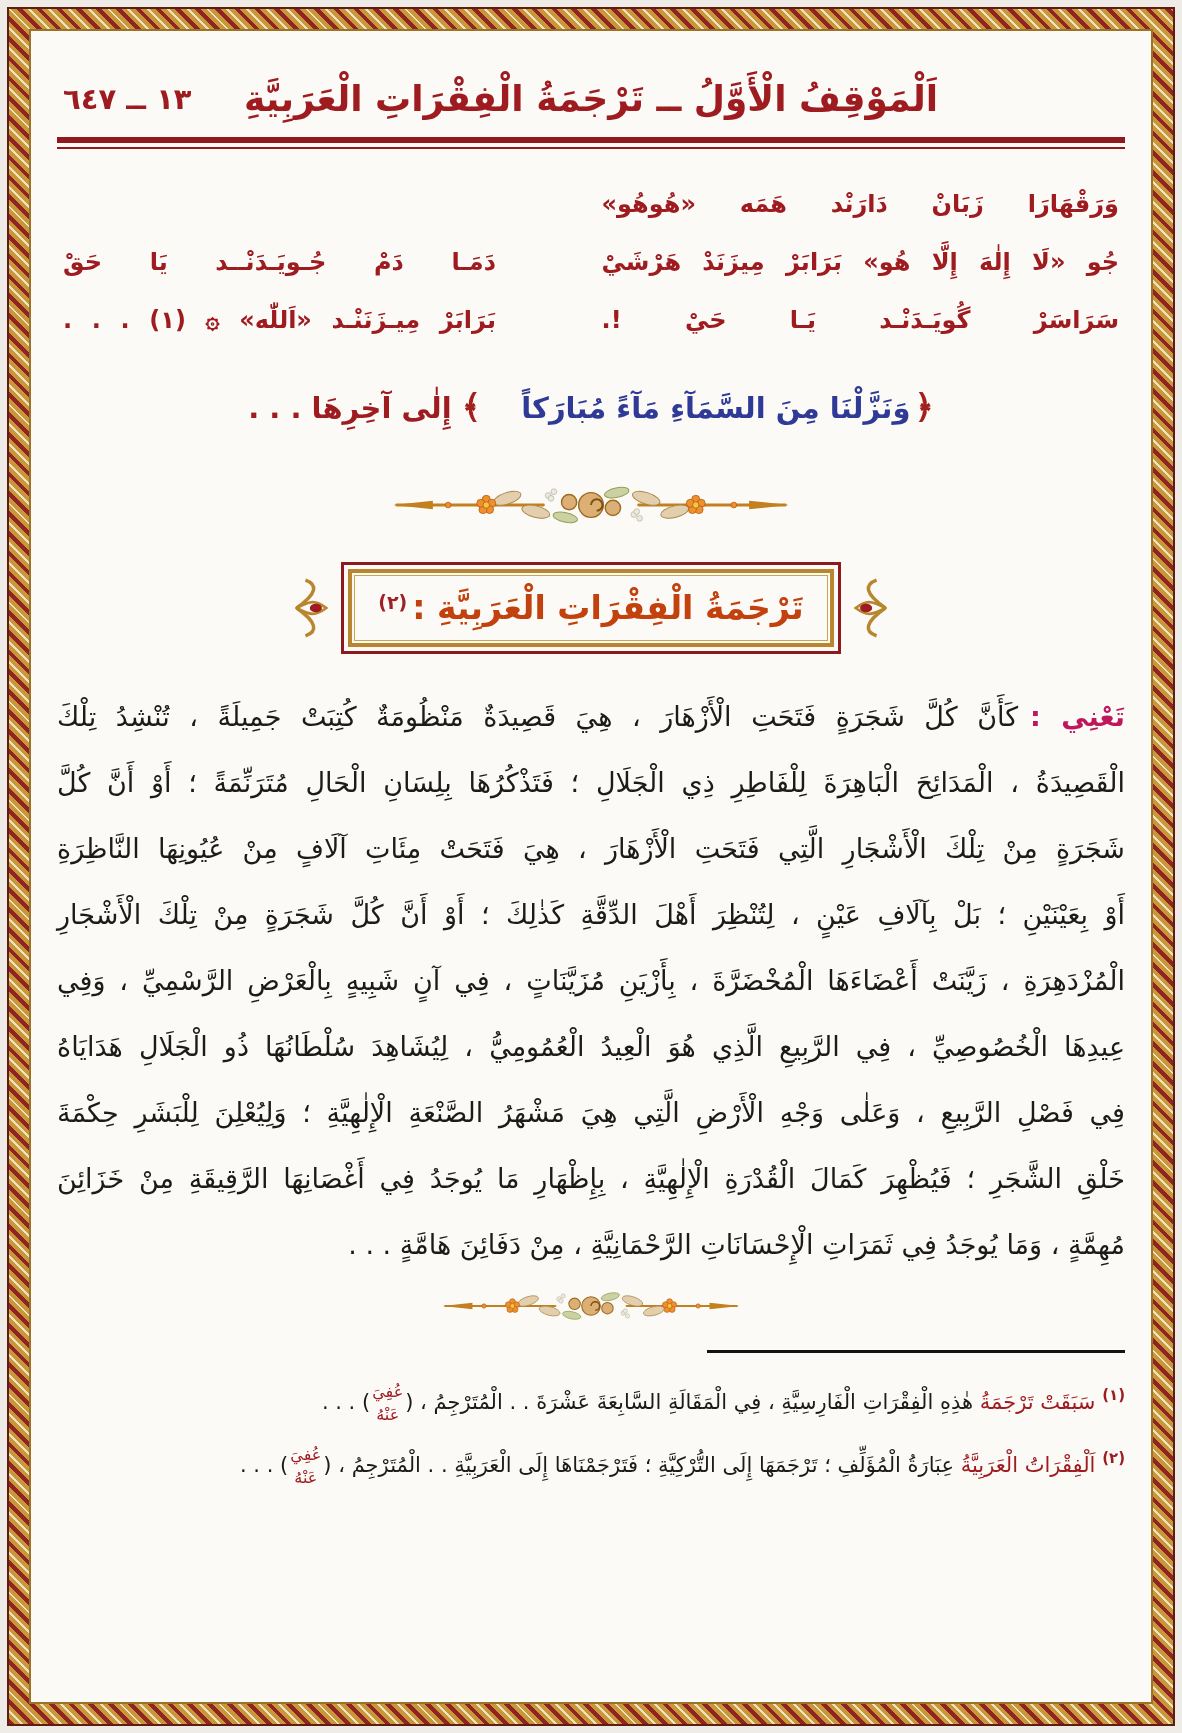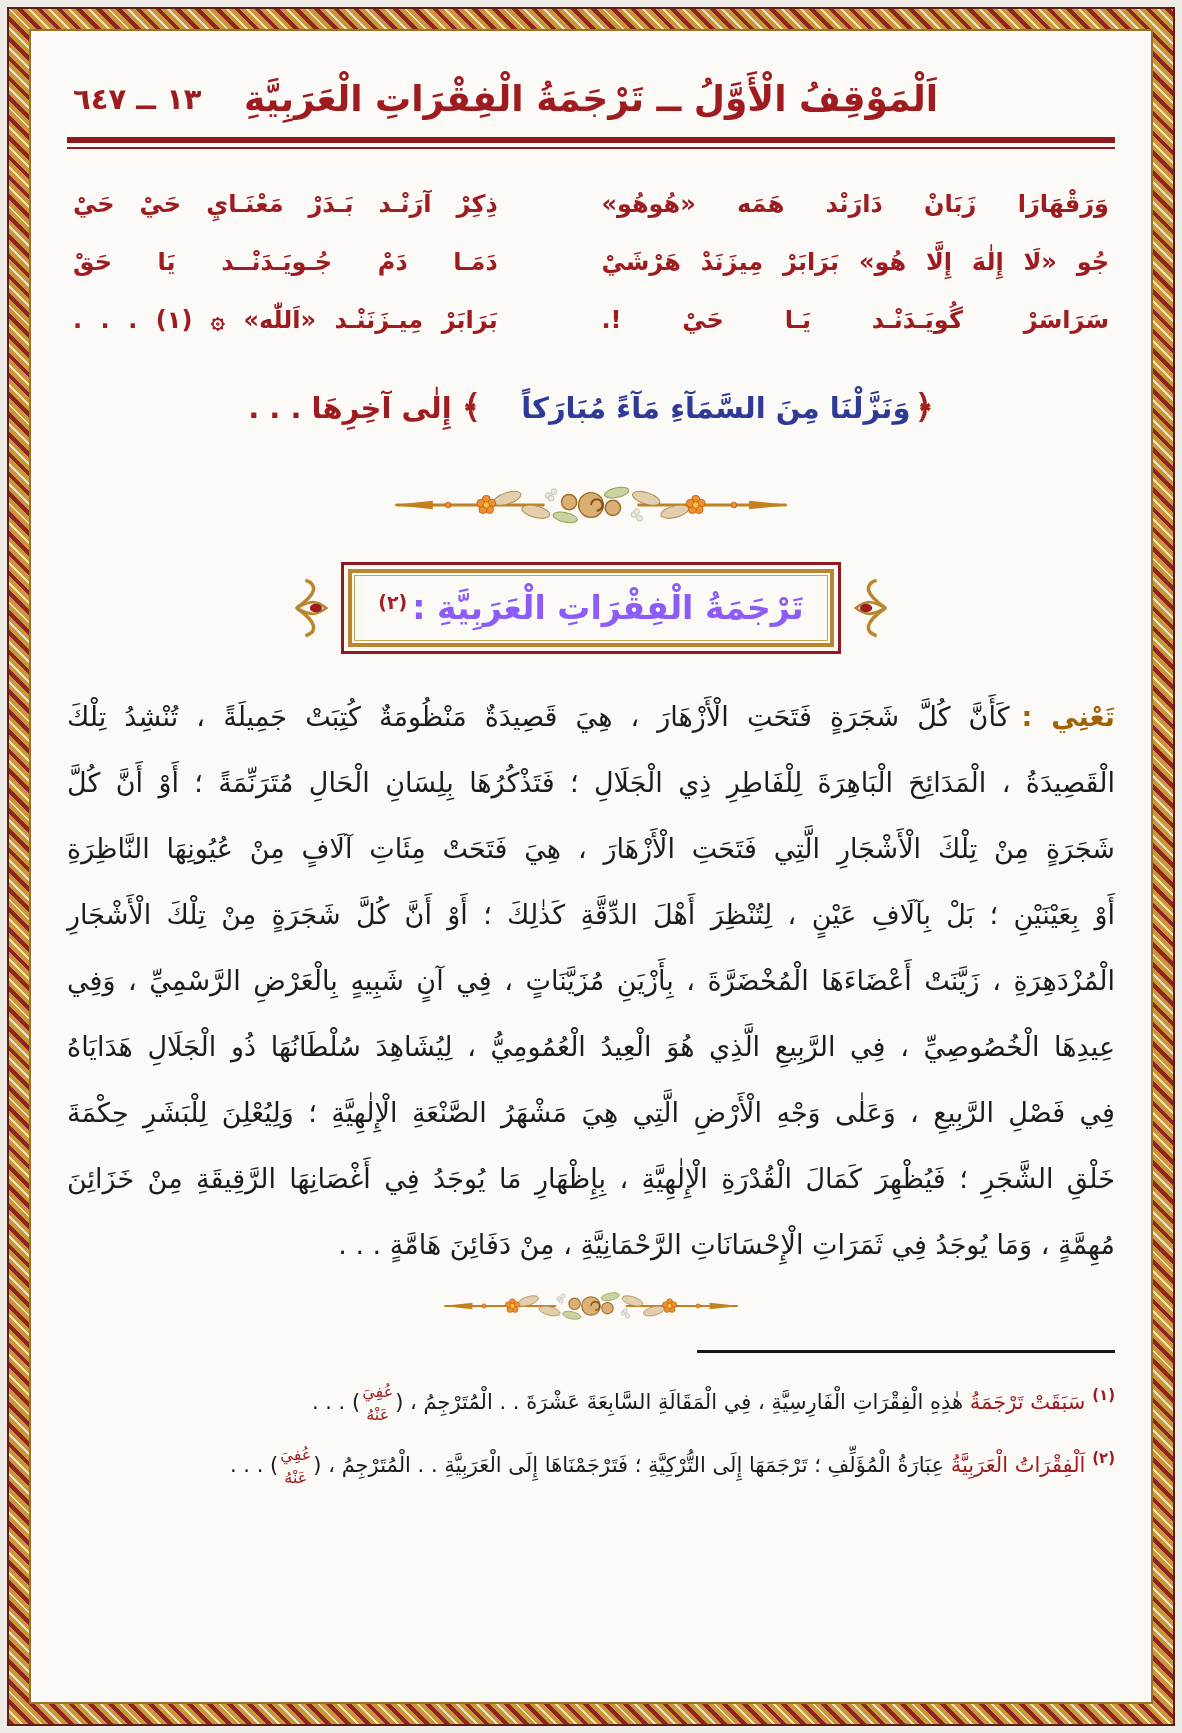--- a/index.html
+++ b/index.html
@@ -16,21 +16,21 @@
     position: absolute; inset: 7px;
     border: 2px solid #5e1c12;
     background: repeating-linear-gradient(45deg,
       #8f2420 0 4px, #c8973c 4px 8px, #f0e2ba 8px 10px, #c8973c 10px 14px);
     padding: 20px;
   }
   .page {
     position: relative; width: 100%; height: 100%;
     background: #fbfaf7;
     border: 2px solid #9a7228;
-    padding: 38px 36px 0;
+    padding: 38px 26px 0;
     overflow: hidden;
   }
 
   
   .header { position: relative; height: 62px; text-align: center; }
   .title  { font-size: 36px; font-weight: bold; color: #9e1c20; line-height: 60px; }
   .pagenum{ position: absolute; left: 6px; top: 0; font-size: 29px; font-weight: bold;
             color: #9e1c20; line-height: 60px; }
   .hrule-thick { height: 6px; background: #8e1a1e; margin-top: 6px; }
   .hrule-thin  { height: 2px; background: #8e1a1e; margin-top: 4px; }
@@ -50,31 +50,31 @@
 
   
   .divider { margin-top: 52px; text-align: center; line-height: 0; }
   .divider-small { margin-top: 12px; }
 
   
   .titlebox-wrap { margin: 36px auto 0; position: relative; width: 500px; }
   .titlebox { border: 3px solid #8e1a1e; padding: 4px; background: #fbfaf7; }
   .tb2 { border: 4px solid #b8862e; padding: 2px; }
   .tb3 { border: 1px solid #caa64e; padding: 9px 10px; text-align: center; }
-  .box-title { font-size: 33px; font-weight: bold; color: #8b5cf6; line-height: 46px; }
+  .box-title { font-size: 33px; font-weight: bold; color: #c2410c; line-height: 46px; }
   .box-ref { font-size: 19px; vertical-align: 10px; font-weight: bold; color: #a02025; }
   .finial { position: absolute; top: 50%; transform: translateY(-50%); line-height: 0; }
   .finial-r { right: -46px; }
   .finial-l { left: -46px; transform: translateY(-50%) scaleX(-1); }
 
   
   .bodytext { margin-top: 30px; color: #1c1b1a; font-size: 27px; }
   .bline { line-height: 66px; text-align: justify; text-align-last: justify; }
   .bline-last { text-align-last: right; }
-  .lead { color: #a16207; font-weight: bold; margin-left: 12px; }
+  .lead { color: #be185d; font-weight: bold; margin-left: 12px; }
 
   
   .fnrule { width: 418px; height: 3px; background: #141414; margin: 28px 0 0 auto; }
   .footnotes { margin-top: 14px; font-size: 21px; color: #1c1b1a; }
   .footnote { line-height: 56px; white-space: nowrap; }
   .fn-marker { color: #9e1c20; font-weight: bold; font-size: 15px; vertical-align: 9px; }
   .fn-lead { color: #9e1c20; font-weight: normal; }
   .seal { display: inline-flex; flex-direction: column; color: #9e1c20;
           font-size: 16px; line-height: 10px; text-align: center; font-weight: normal;
           vertical-align: middle; margin: 0 2px; gap: 13px; }
@@ -91,21 +91,20 @@
       <span class="title">اَلْمَوْقِفُ الْأَوَّلُ ــ تَرْجَمَةُ الْفِقْرَاتِ الْعَرَبِيَّةِ</span>
     </header>
     <div>
       <div class="hrule-thick"></div>
       <div class="hrule-thin"></div>
     </div>
 
     <section class="poem">
       <div class="poem-line">
         <div class="hem hem-r">وَرَقْهَارَا زَبَانْ دَارَنْد هَمَه «هُوهُو»</div>
-        <div class="hem hem-l">ذِكِرْ آرَنْـد بَـدَرْ مَعْنَـايِ حَيْ حَيْ</div>
       </div>
       <div class="poem-line">
         <div class="hem hem-r">جُو «لَا إِلٰهَ إِلَّا هُو» بَرَابَرْ مِيزَنَدْ هَرْشَيْ</div>
         <div class="hem hem-l">دَمَـا دَمْ جُـويَـدَنْــد يَا حَقْ</div>
       </div>
       <div class="poem-line">
         <div class="hem hem-r">سَرَاسَرْ گُويَـدَنْـد يَـا حَيْ !.</div>
         <div class="hem hem-l">بَرَابَرْ مِيـزَنَنْـد «اَللّٰه» ۞ (١) . . .</div>
       </div>
     </section>

